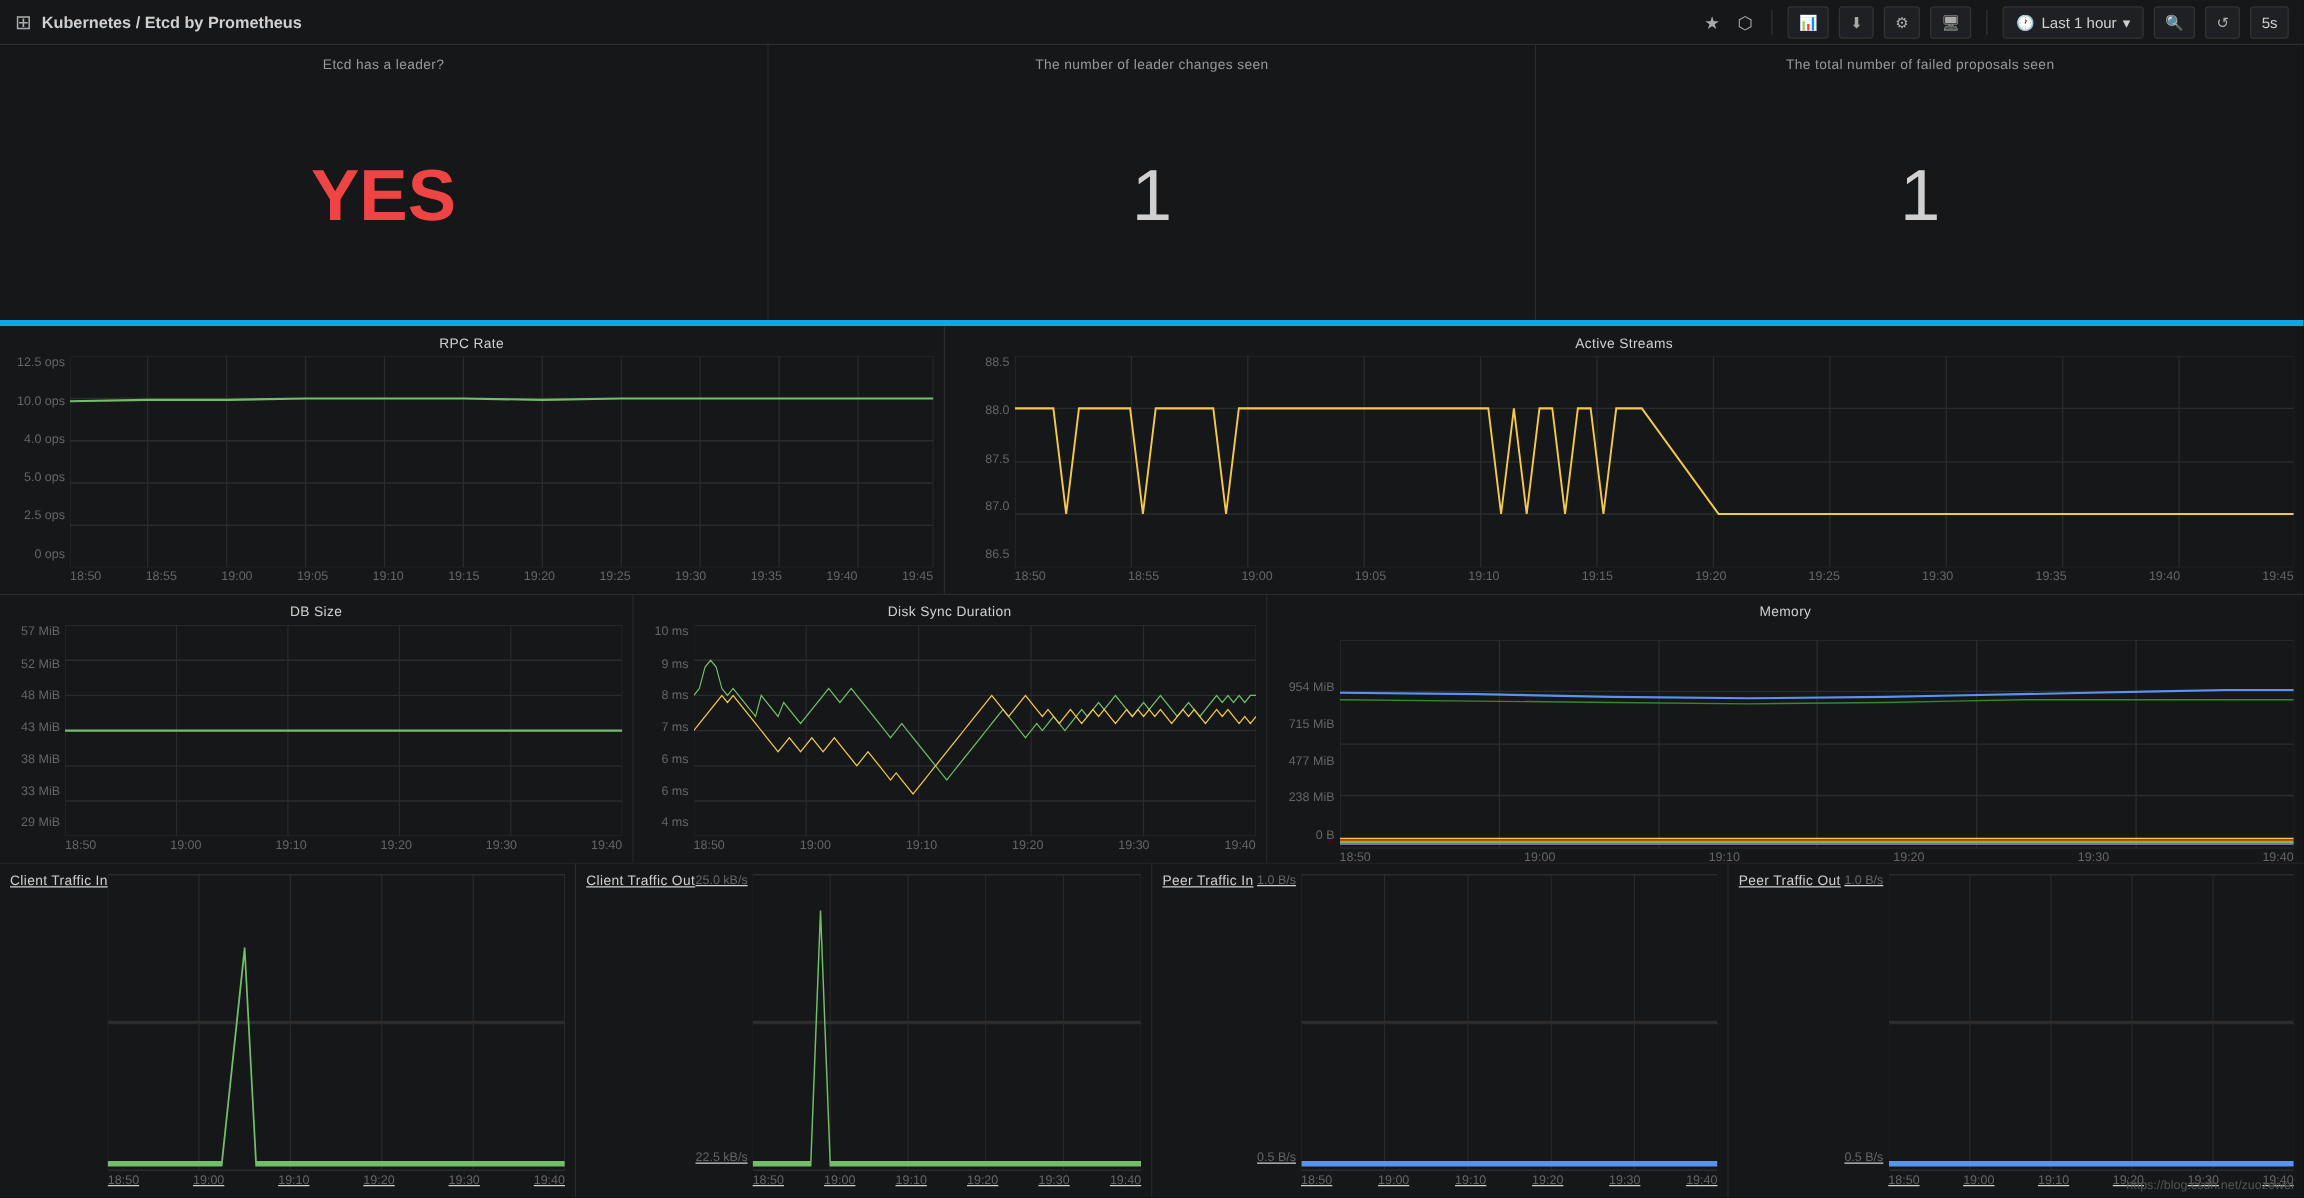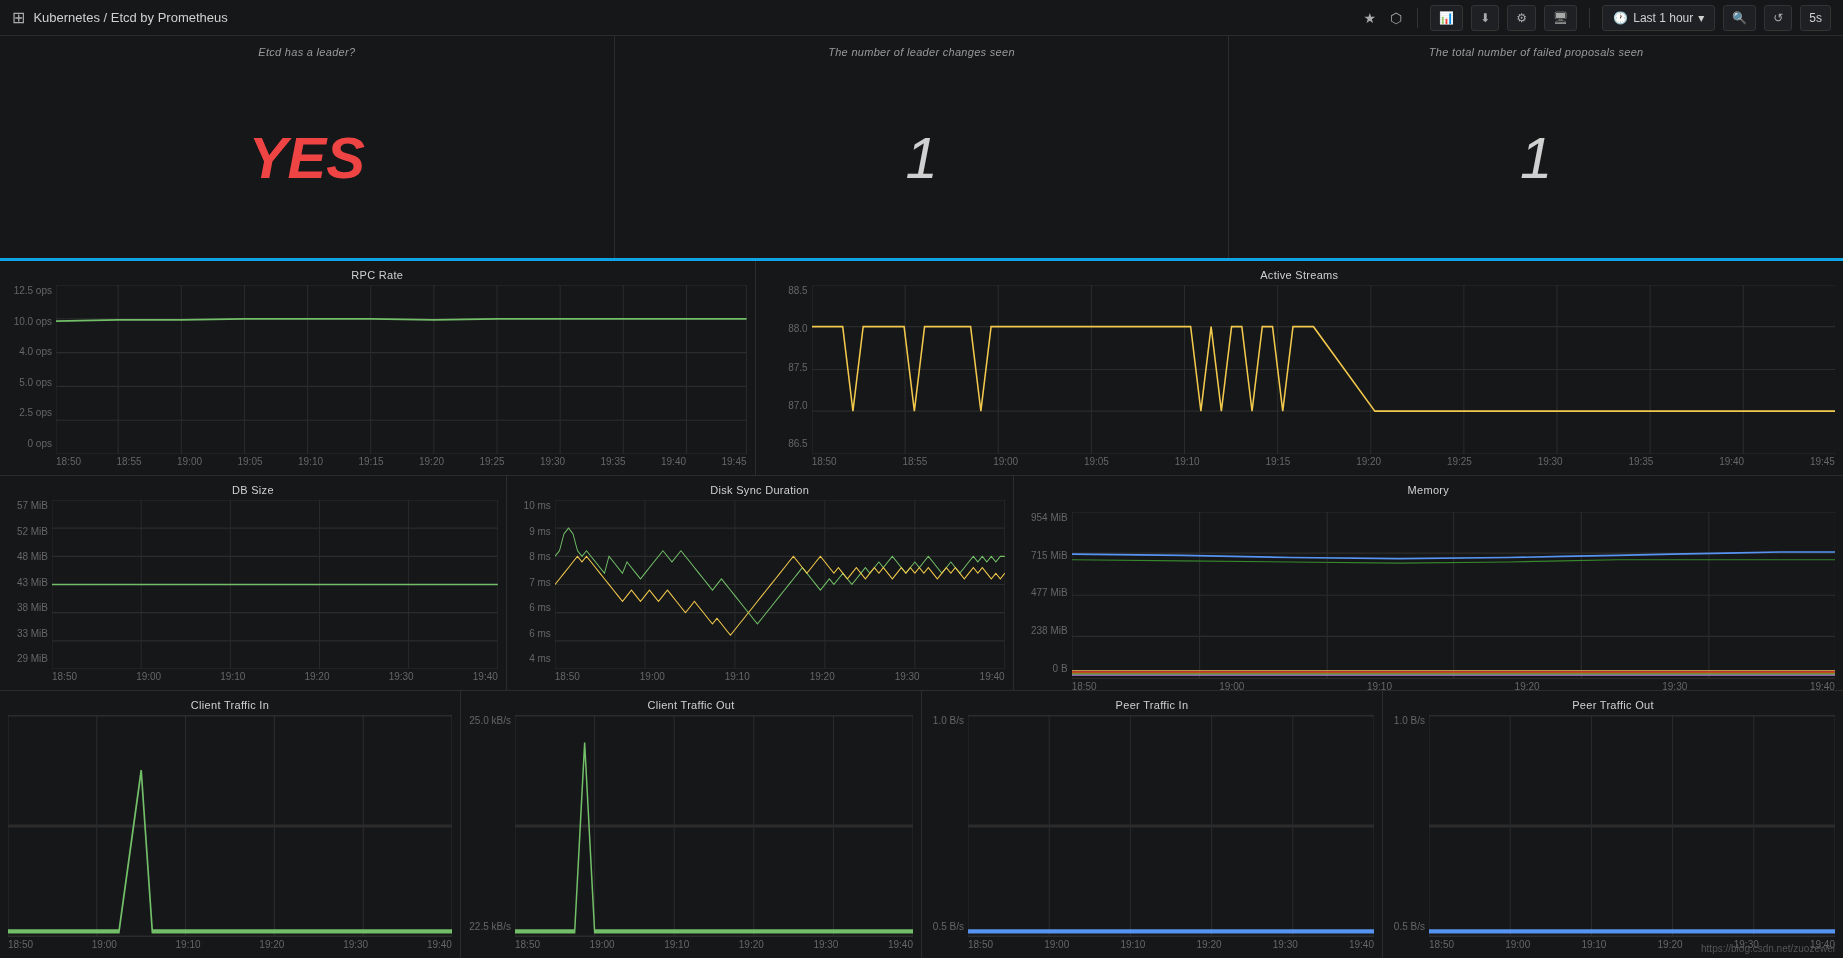--- a/index.html
+++ b/index.html
@@ -19,21 +19,21 @@
       align-items: center;
       background: #161719;
       border-bottom: 1px solid #2c2c2c;
       height: 36px;
       padding: 0 12px;
       gap: 8px;
     }
     .topbar-title {
       font-size: 13px;
       color: #d0d0d0;
-      font-weight: 400;
+      font-weight: 700;
       flex: 1;
     }
     .topbar-btn {
       background: #1f2023;
       border: 1px solid #333;
       color: #aaa;
       padding: 3px 8px;
       border-radius: 3px;
       cursor: pointer;
       font-size: 12px;
@@ -72,22 +72,21 @@
       display: flex;
       flex-direction: column;
       height: calc(958px - 36px);
       overflow: hidden;
     }
 
     
     .row1 {
       display: flex;
       height: 225px;
-      border-bottom: 3px solid #0ea5e9;
-      font-style: italic;
+      border-bottom: 5px solid #0ea5e9;
     }
     .stat-panel {
       flex: 1;
       background: #161719;
       border-right: 1px solid #2c2c2c;
       display: flex;
       flex-direction: column;
       align-items: center;
       justify-content: center;
       padding: 10px;
@@ -192,22 +191,23 @@
       stroke: #2c2c2c;
       stroke-width: 1;
     }
 
     
     .traffic-panel {
       flex: 1;
       background: #161719;
       border-right: 1px solid #2c2c2c;
       display: flex;
-      flex-direction: column;
+      flex-direction: row;
       padding: 8px;
+      text-decoration: underline;
     }
     .traffic-panel:last-child { border-right: none; }
 
     
     .topbar-divider {
       width: 1px;
       height: 20px;
       background: #333;
       margin: 0 4px;
     }
@@ -572,21 +572,21 @@
             <span>19:30</span>
             <span>19:40</span>
           </div>
         </div>
       </div>
     </div>
 
     <div class="chart-panel" style="flex:1;gap:12px;">
       <div class="chart-title">Memory</div>
       <div class="chart-inner">
-        <div class="y-axis" style="width:50px;">
+        <div class="y-axis" style="width:50px;margin-top:33px;">
           <span>954 MiB</span>
           <span>715 MiB</span>
           <span>477 MiB</span>
           <span>238 MiB</span>
           <span>0 B</span>
         </div>
         <div style="flex:1;display:flex;flex-direction:column;">
           <div class="chart-plot">
             <svg viewBox="0 0 700 150" preserveAspectRatio="none">
               <line x1="0" y1="0" x2="700" y2="0" class="grid-line"></line>

